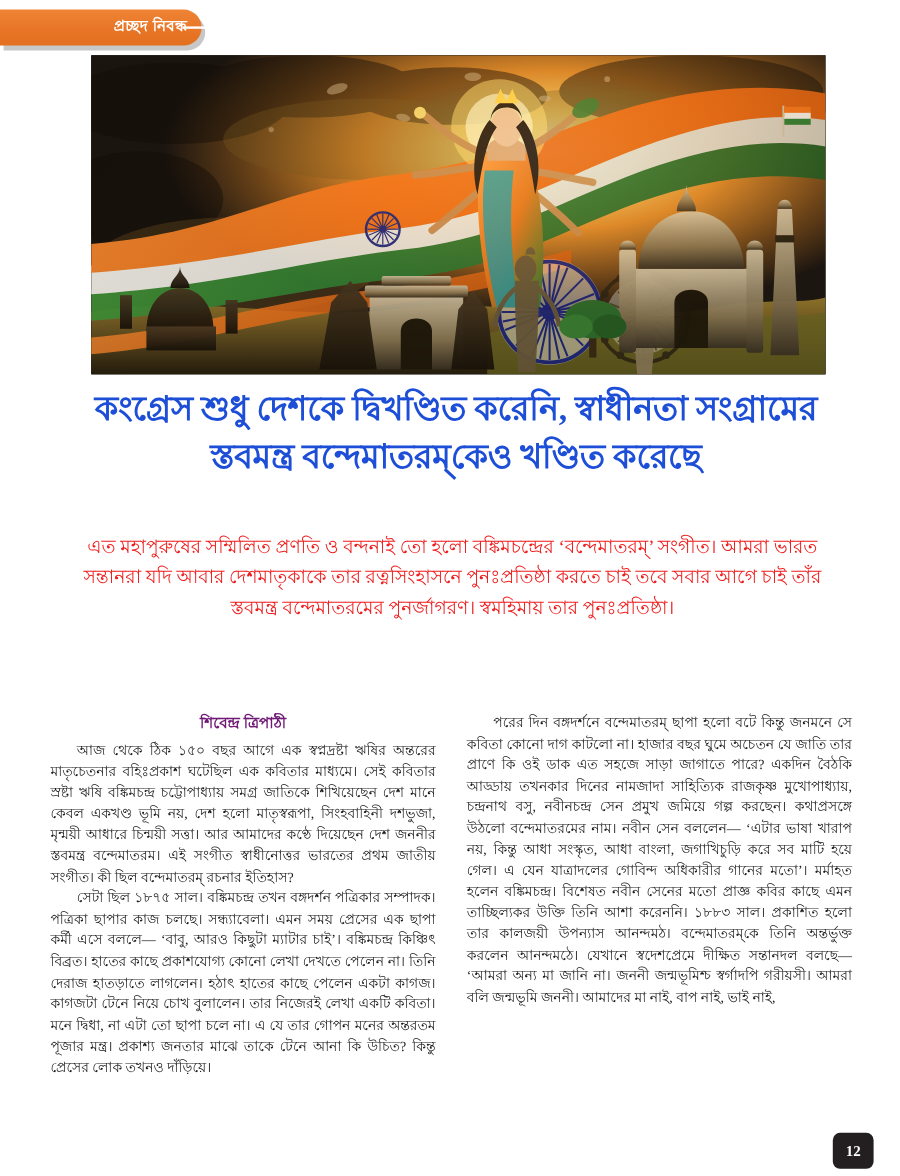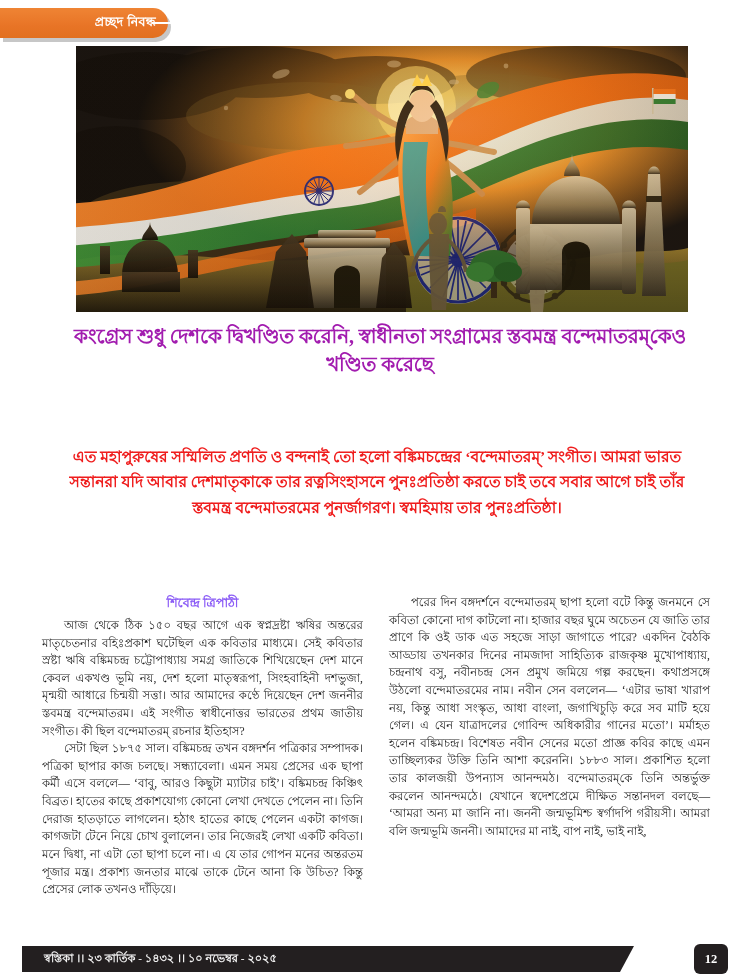--- a/index.html
+++ b/index.html
@@ -71,56 +71,56 @@
     background: #14100c;
   }
   .hero svg { display: block; width: 612px; height: 266px; }
 
   
   .headline {
     position: absolute;
     left: 60px; top: 322px;
     width: 640px;
     text-align: center;
-    color: #a21caf;
-    font-size: 20px;
+    color: #1d4ed8;
+    font-size: 28px;
     line-height: 1.42;
     font-weight: 700;
     font-family: "Liberation Serif", "DejaVu Serif", serif;
     letter-spacing: -0.2px;
   }
 
   
   .standfirst {
     position: absolute;
     left: 60px; top: 444px;
     width: 634px;
     text-align: center;
     color: #ef1d1d;
     font-size: 15.6px;
     line-height: 1.63;
-    font-weight: 700;
+    font-weight: 400;
     font-family: "Liberation Serif", "DejaVu Serif", serif;
   }
 
   
   .columns {
     position: absolute;
     left: 42px; top: 594px;
     width: 668px; height: 330px;
     display: flex;
     gap: 26px;
   }
   .col { width: 321px; }
 
   .byline {
     text-align: center;
     font-size: 12.6px;
     font-weight: 700;
-    color: #8b5cf6;
+    color: #701a75;
     margin-bottom: 3px;
     font-family: "Liberation Serif", "DejaVu Serif", serif;
   }
   .para {
     font-size: 11.6px;
     line-height: 1.52;
     color: #1a1a1a;
     text-align: justify;
     text-indent: 22px;
     font-family: "Liberation Serif", "DejaVu Serif", serif;
@@ -449,20 +449,15 @@
     <div class="col">
       <div class="byline">শিবেন্দ্র ত্রিপাঠী</div>
       <p class="para">আজ থেকে ঠিক ১৫০ বছর আগে এক স্বপ্নদ্রষ্টা ঋষির অন্তরের মাতৃচেতনার বহিঃপ্রকাশ ঘটেছিল এক কবিতার মাধ্যমে। সেই কবিতার স্রষ্টা ঋষি বঙ্কিমচন্দ্র চট্টোপাধ্যায় সমগ্র জাতিকে শিখিয়েছেন দেশ মানে কেবল একখণ্ড ভূমি নয়, দেশ হলো মাতৃস্বরূপা, সিংহবাহিনী দশভুজা, মৃন্ময়ী আধারে চিন্ময়ী সত্তা। আর আমাদের কণ্ঠে দিয়েছেন দেশ জননীর স্তবমন্ত্র বন্দেমাতরম। এই সংগীত স্বাধীনোত্তর ভারতের প্রথম জাতীয় সংগীত। কী ছিল বন্দেমাতরম্ রচনার ইতিহাস?</p>
       <p class="para">সেটা ছিল ১৮৭৫ সাল। বঙ্কিমচন্দ্র তখন বঙ্গদর্শন পত্রিকার সম্পাদক। পত্রিকা ছাপার কাজ চলছে। সন্ধ্যাবেলা। এমন সময় প্রেসের এক ছাপা কর্মী এসে বললে— ‘বাবু, আরও কিছুটা ম্যাটার চাই’। বঙ্কিমচন্দ্র কিঞ্চিৎ বিব্রত। হাতের কাছে প্রকাশযোগ্য কোনো লেখা দেখতে পেলেন না। তিনি দেরাজ হাতড়াতে লাগলেন। হঠাৎ হাতের কাছে পেলেন একটা কাগজ। কাগজটা টেনে নিয়ে চোখ বুলালেন। তার নিজেরই লেখা একটি কবিতা। মনে দ্বিধা, না এটা তো ছাপা চলে না। এ যে তার গোপন মনের অন্তরতম পূজার মন্ত্র। প্রকাশ্য জনতার মাঝে তাকে টেনে আনা কি উচিত? কিন্তু প্রেসের লোক তখনও দাঁড়িয়ে।</p>
     </div>
     <div class="col">
       <p class="para">পরের দিন বঙ্গদর্শনে বন্দেমাতরম্ ছাপা হলো বটে কিন্তু জনমনে সে কবিতা কোনো দাগ কাটলো না। হাজার বছর ঘুমে অচেতন যে জাতি তার প্রাণে কি ওই ডাক এত সহজে সাড়া জাগাতে পারে? একদিন বৈঠকি আড্ডায় তখনকার দিনের নামজাদা সাহিত্যিক রাজকৃষ্ণ মুখোপাধ্যায়, চন্দ্রনাথ বসু, নবীনচন্দ্র সেন প্রমুখ জমিয়ে গল্প করছেন। কথাপ্রসঙ্গে উঠলো বন্দেমাতরমের নাম। নবীন সেন বললেন— ‘এটার ভাষা খারাপ নয়, কিন্তু আধা সংস্কৃত, আধা বাংলা, জগাখিচুড়ি করে সব মাটি হয়ে গেল। এ যেন যাত্রাদলের গোবিন্দ অধিকারীর গানের মতো’। মর্মাহত হলেন বঙ্কিমচন্দ্র। বিশেষত নবীন সেনের মতো প্রাজ্ঞ কবির কাছে এমন তাচ্ছিল্যকর উক্তি তিনি আশা করেননি। ১৮৮৩ সাল। প্রকাশিত হলো তার কালজয়ী উপন্যাস আনন্দমঠ। বন্দেমাতরম্‌কে তিনি অন্তর্ভুক্ত করলেন আনন্দমঠে। যেখানে স্বদেশপ্রেমে দীক্ষিত সন্তানদল বলছে— ‘আমরা অন্য মা জানি না। জননী জন্মভূমিশ্চ স্বর্গাদপি গরীয়সী। আমরা বলি জন্মভূমি জননী। আমাদের মা নাই, বাপ নাই, ভাই নাই,</p>
     </div>
   </div>
 
-  <div class="footer">
-    <div class="footer-bar">
-      <span class="footer-text">স্বস্তিকা ।। ২৩ কার্তিক - ১৪৩২ ।। ১০ নভেম্বর - ২০২৫</span>
-    </div>
-  </div>
   <div class="page-number">12</div>
 
 </div>
 
 </body></html>

